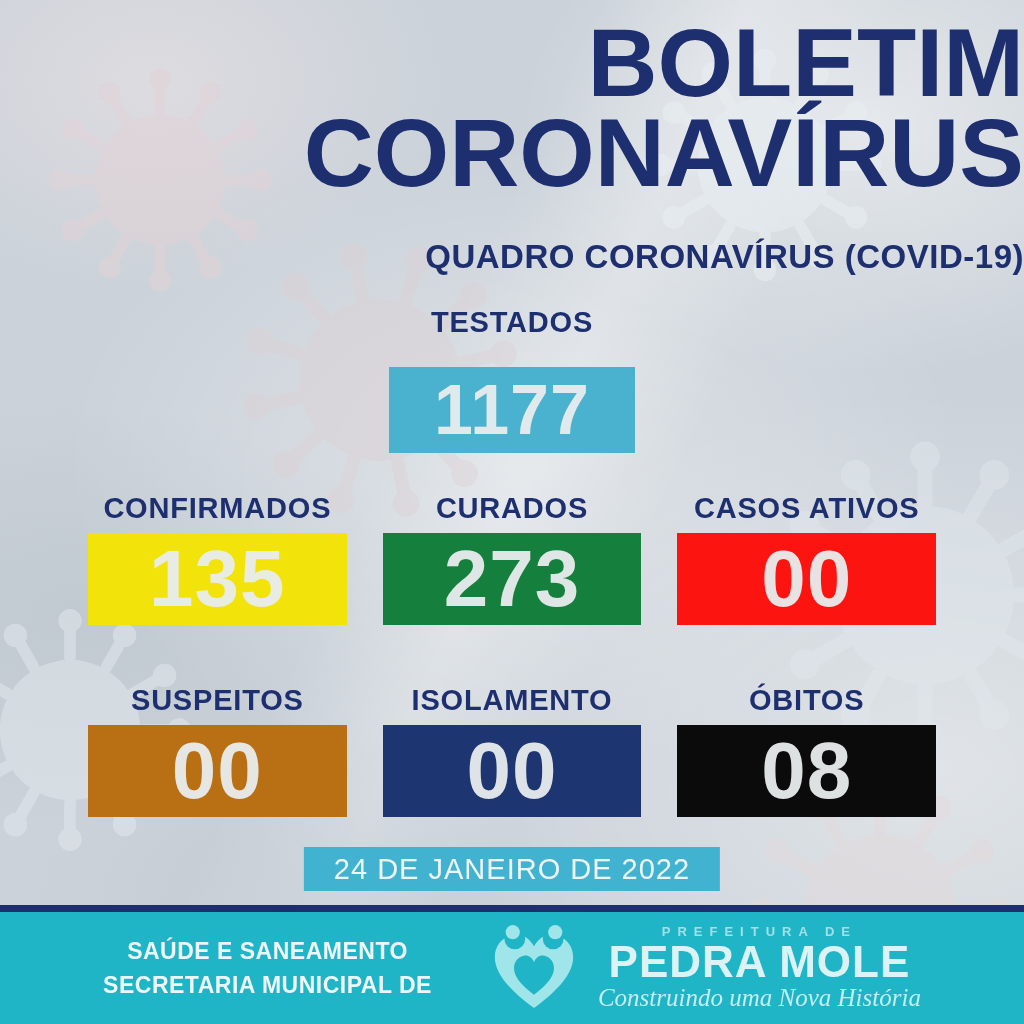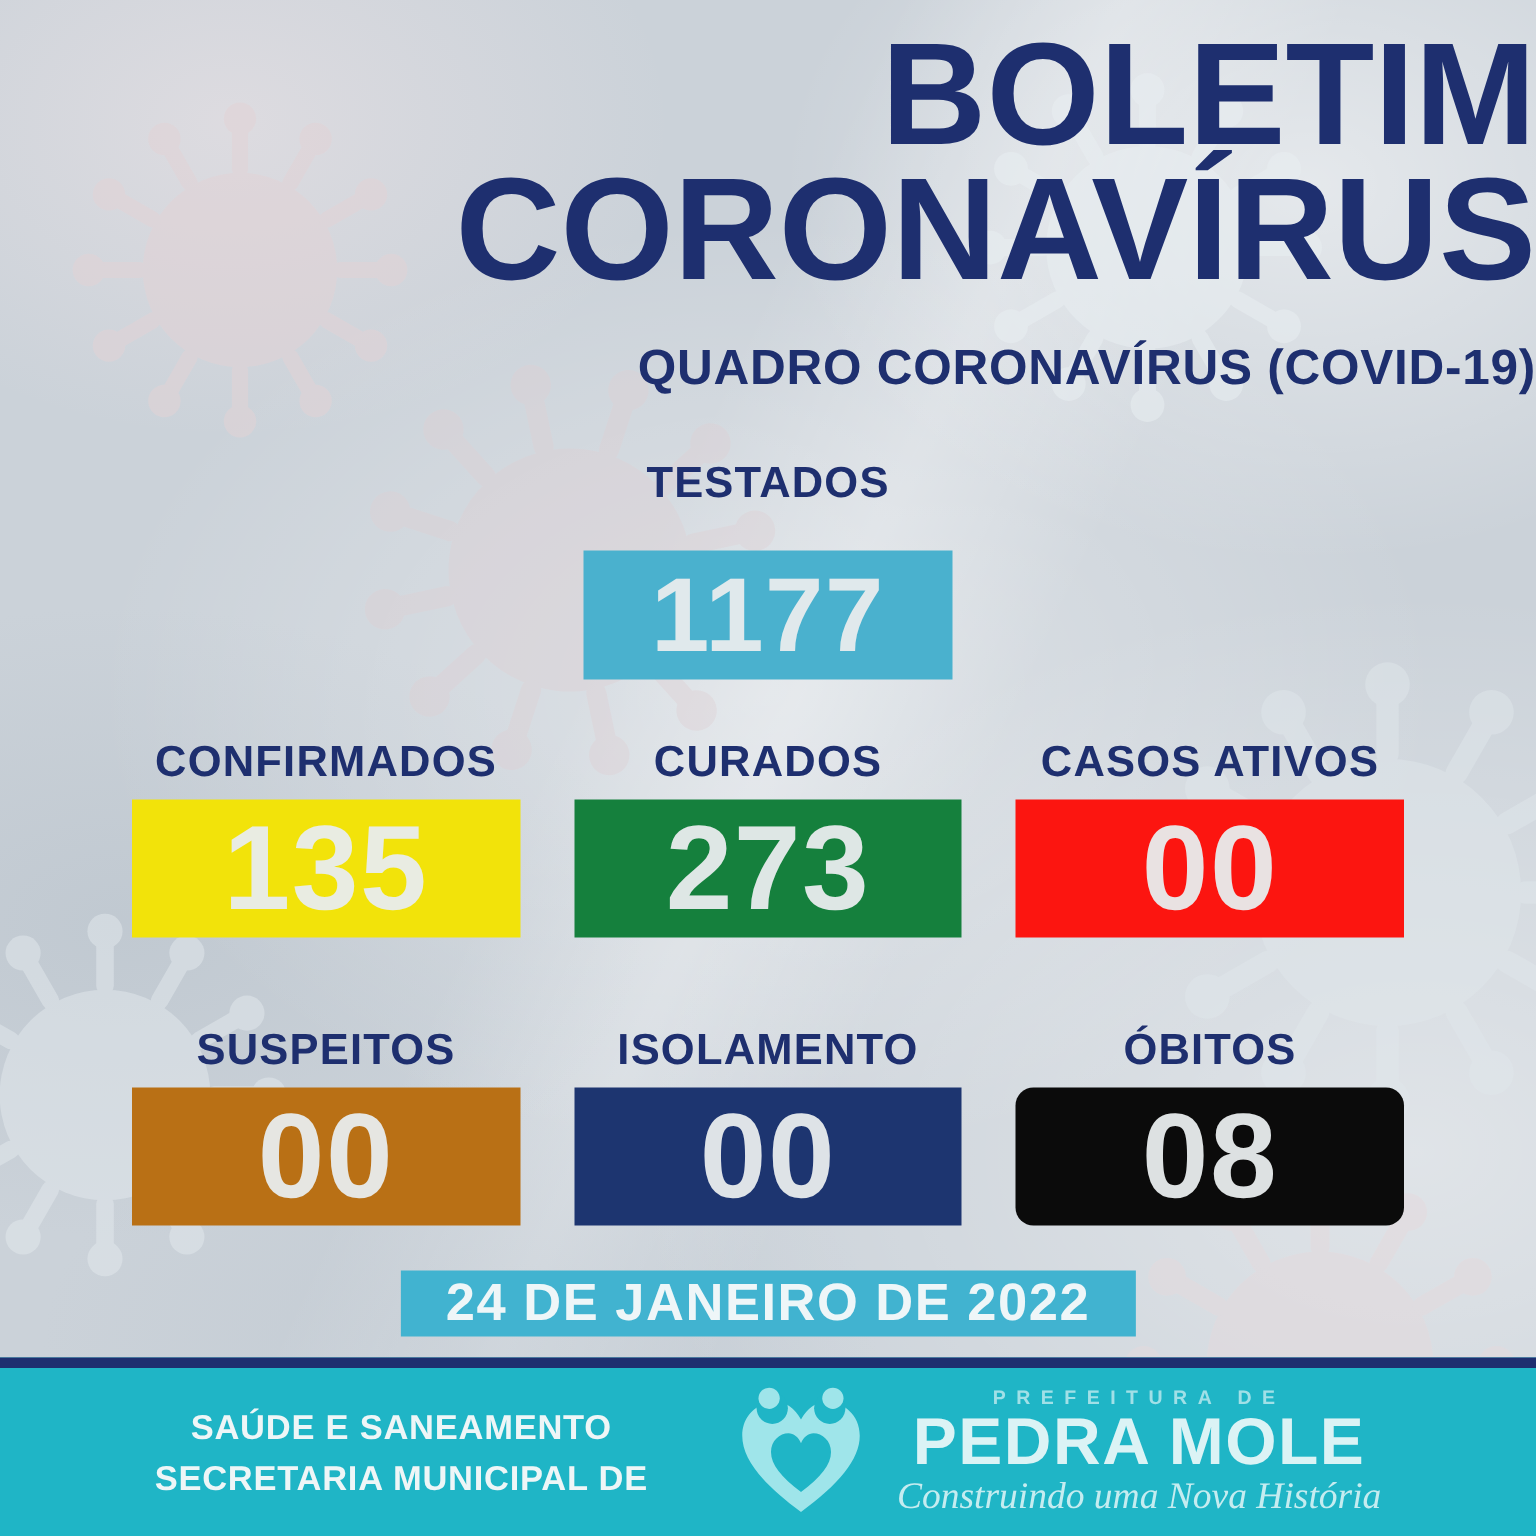--- a/index.html
+++ b/index.html
@@ -23,41 +23,41 @@
   .virus{position:absolute;z-index:1;pointer-events:none;}
   .v1{left:40px;top:60px;width:240px;height:240px;color:#e2d3d6;opacity:.55}
   .v2{left:230px;top:230px;width:300px;height:300px;color:#ded0d4;opacity:.4;transform:rotate(18deg)}
   .v3{left:640px;top:40px;width:250px;height:250px;color:#e9eff2;opacity:.55}
   .v4{left:760px;top:430px;width:330px;height:330px;color:#e0e7eb;opacity:.5}
   .v5{left:740px;top:770px;width:280px;height:280px;color:#e6d9dc;opacity:.45}
   .v6{left:-60px;top:600px;width:260px;height:260px;color:#e4eaee;opacity:.5}
 
   .header{position:absolute;top:18px;left:0;right:0;text-align:right;z-index:2}
   .title-line{font-size:97px;font-weight:bold;line-height:.93;color:#1e2f6f;letter-spacing:0;}
-  .subtitle{margin-top:28px;font-size:33px;font-weight:bold;color:#1e2f6f;letter-spacing:.5px}
+  .subtitle{margin-top:40px;font-size:33px;font-weight:bold;color:#1e2f6f;letter-spacing:.5px}
 
   .stat-label{font-size:29px;font-weight:bold;color:#1e2f6f;letter-spacing:.8px;}
   .box{display:flex;align-items:center;justify-content:center;}
   .value{font-weight:bold;color:#e9edee;opacity:.95;letter-spacing:1px;line-height:1}
 
   .testados{position:absolute;top:306px;left:0;right:0;z-index:2;text-align:center}
   .testados .box{width:246px;height:86px;margin:28px auto 0}
   .testados .value{font-size:70px}
 
   .cards-row{position:absolute;left:88px;width:848px;display:grid;
     grid-template-columns:repeat(3,1fr);column-gap:36px;z-index:2}
   .row1{top:492px}
   .row2{top:684px}
   .card{text-align:center}
   .card .box{height:92px;margin-top:8px}
   .card .value{font-size:80px}
 
   .date-banner{position:absolute;top:847px;left:50%;transform:translateX(-50%);
     height:44px;padding:0 30px;display:flex;align-items:center;justify-content:center;z-index:2}
-  .date-text{font-size:35px;font-weight:bold;color:#eef6f8;letter-spacing:1px;white-space:nowrap}
+  .date-text{font-size:29px;font-weight:normal;color:#eef6f8;letter-spacing:1px;white-space:nowrap}
 
   .footer{position:absolute;left:0;right:0;bottom:0;height:119px;z-index:3;
     border-top:7px solid #1e2f6f;box-sizing:border-box;}
   .footer-inner{display:flex;align-items:center;justify-content:center;gap:52px;height:100%}
   .dept{font-size:23px;font-weight:bold;color:#eef6f7;line-height:1.5;letter-spacing:.5px;text-align:center}
   .logo{display:flex;align-items:center;gap:14px}
   .logo-text{text-align:center}
   .logo-small{font-size:13px;font-weight:bold;letter-spacing:7px;color:#cdeff2;opacity:.75}
   .logo-name{font-size:44px;font-weight:bold;color:#e6f7f8;letter-spacing:1px;line-height:1.05;opacity:.95}
   .logo-tagline{font-family:"Liberation Serif",serif;font-style:italic;font-size:25px;color:#d8f3f5;opacity:.9;margin-top:-2px}
@@ -163,21 +163,21 @@
       </div>
     </div>
     <div class="card">
       <div class="stat-label">ISOLAMENTO</div>
       <div class="box" style="background-color: rgb(29, 53, 112);">
         <span class="value">00</span>
       </div>
     </div>
     <div class="card">
       <div class="stat-label">ÓBITOS</div>
-      <div class="box" style="background-color: rgb(11, 11, 11); border-radius: 12px;">
+      <div class="box" style="background-color: rgb(11, 11, 11);">
         <span class="value">08</span>
       </div>
     </div>
   </div>
 
   <div class="date-banner" style="background-color: rgb(65, 179, 208);">
     <span class="date-text">24 DE JANEIRO DE 2022</span>
   </div>
 
   <div class="footer" style="background-color: rgb(31, 181, 198); border-top-color: rgb(30, 47, 111);">

